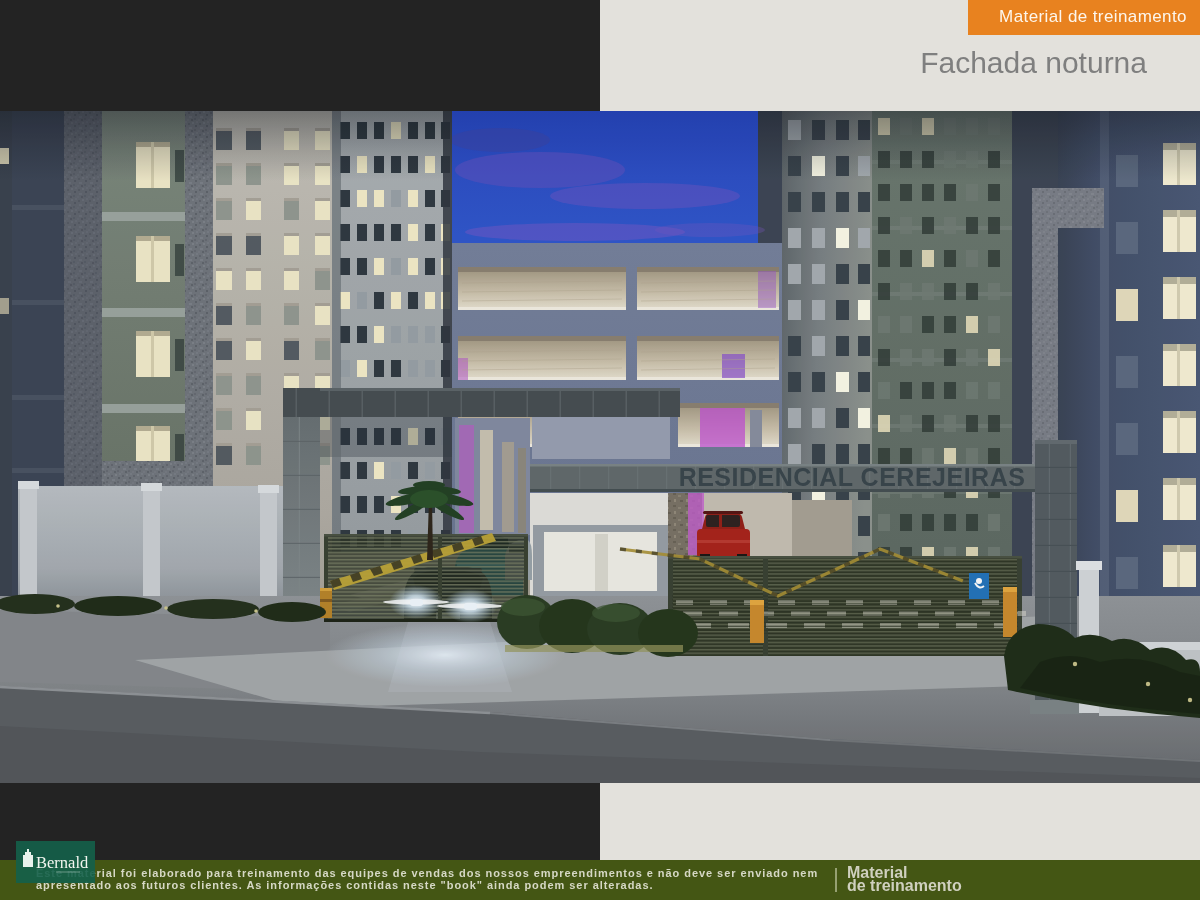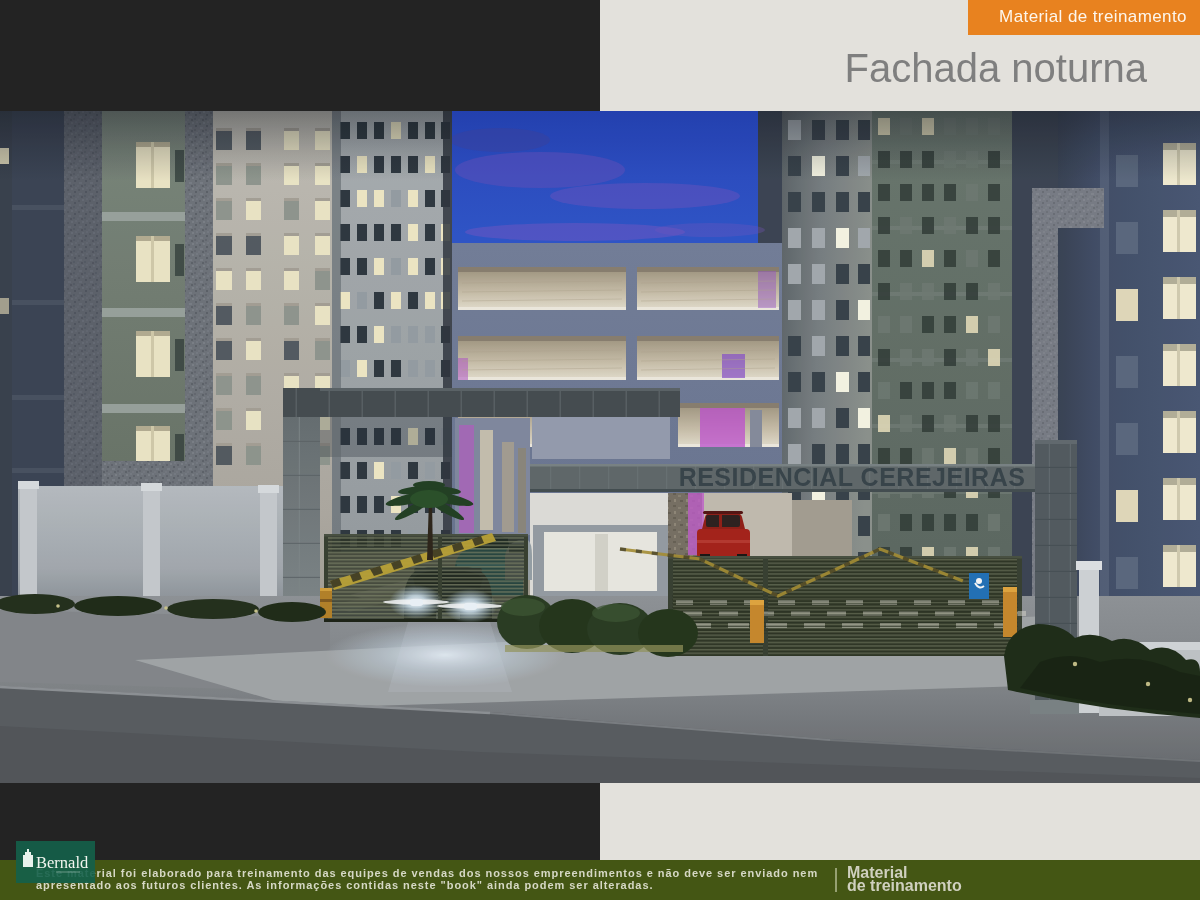--- a/index.html
+++ b/index.html
@@ -6,21 +6,21 @@
   body{width:1200px;height:900px;overflow:hidden;position:relative;background:#e3e1dc;font-family:"Liberation Sans",sans-serif;}
   .abs{position:absolute;}
 </style>
 </head>
 <body>
 
 <div class="abs" style="left:0;top:0;width:600px;height:860px;background:#232323;"></div>
 
 <div class="abs" style="left:968px;top:0;width:232px;height:35px;background:#e8821f;color:#fdf6ec;font-size:17px;line-height:34px;text-align:center;letter-spacing:0.4px;padding-left:9px;">Material de treinamento</div>
 
-<div class="abs" style="right:53px;top:46px;width:500px;text-align:right;color:#7f7f7f;font-size:40px;">Fachada noturna</div>
+<div class="abs" style="right:53px;top:46px;width:500px;text-align:right;color:#7f7f7f;font-size:30px;">Fachada noturna</div>
 
 <svg class="abs" style="left:0;top:111px;" width="1200" height="672" viewBox="0 111 1200 672">
 <defs>
 <linearGradient id="skyg" x1="0" y1="0" x2="0" y2="1">
  <stop offset="0" stop-color="#2340b4"></stop>
         <stop offset="0.5" stop-color="#2c4ec6"></stop>
         <stop offset="1" stop-color="#2f56cd"></stop>
 </linearGradient>
 <linearGradient id="openg" x1="0" y1="0" x2="0" y2="1">
  <stop offset="0" stop-color="#a2967f"></stop>

